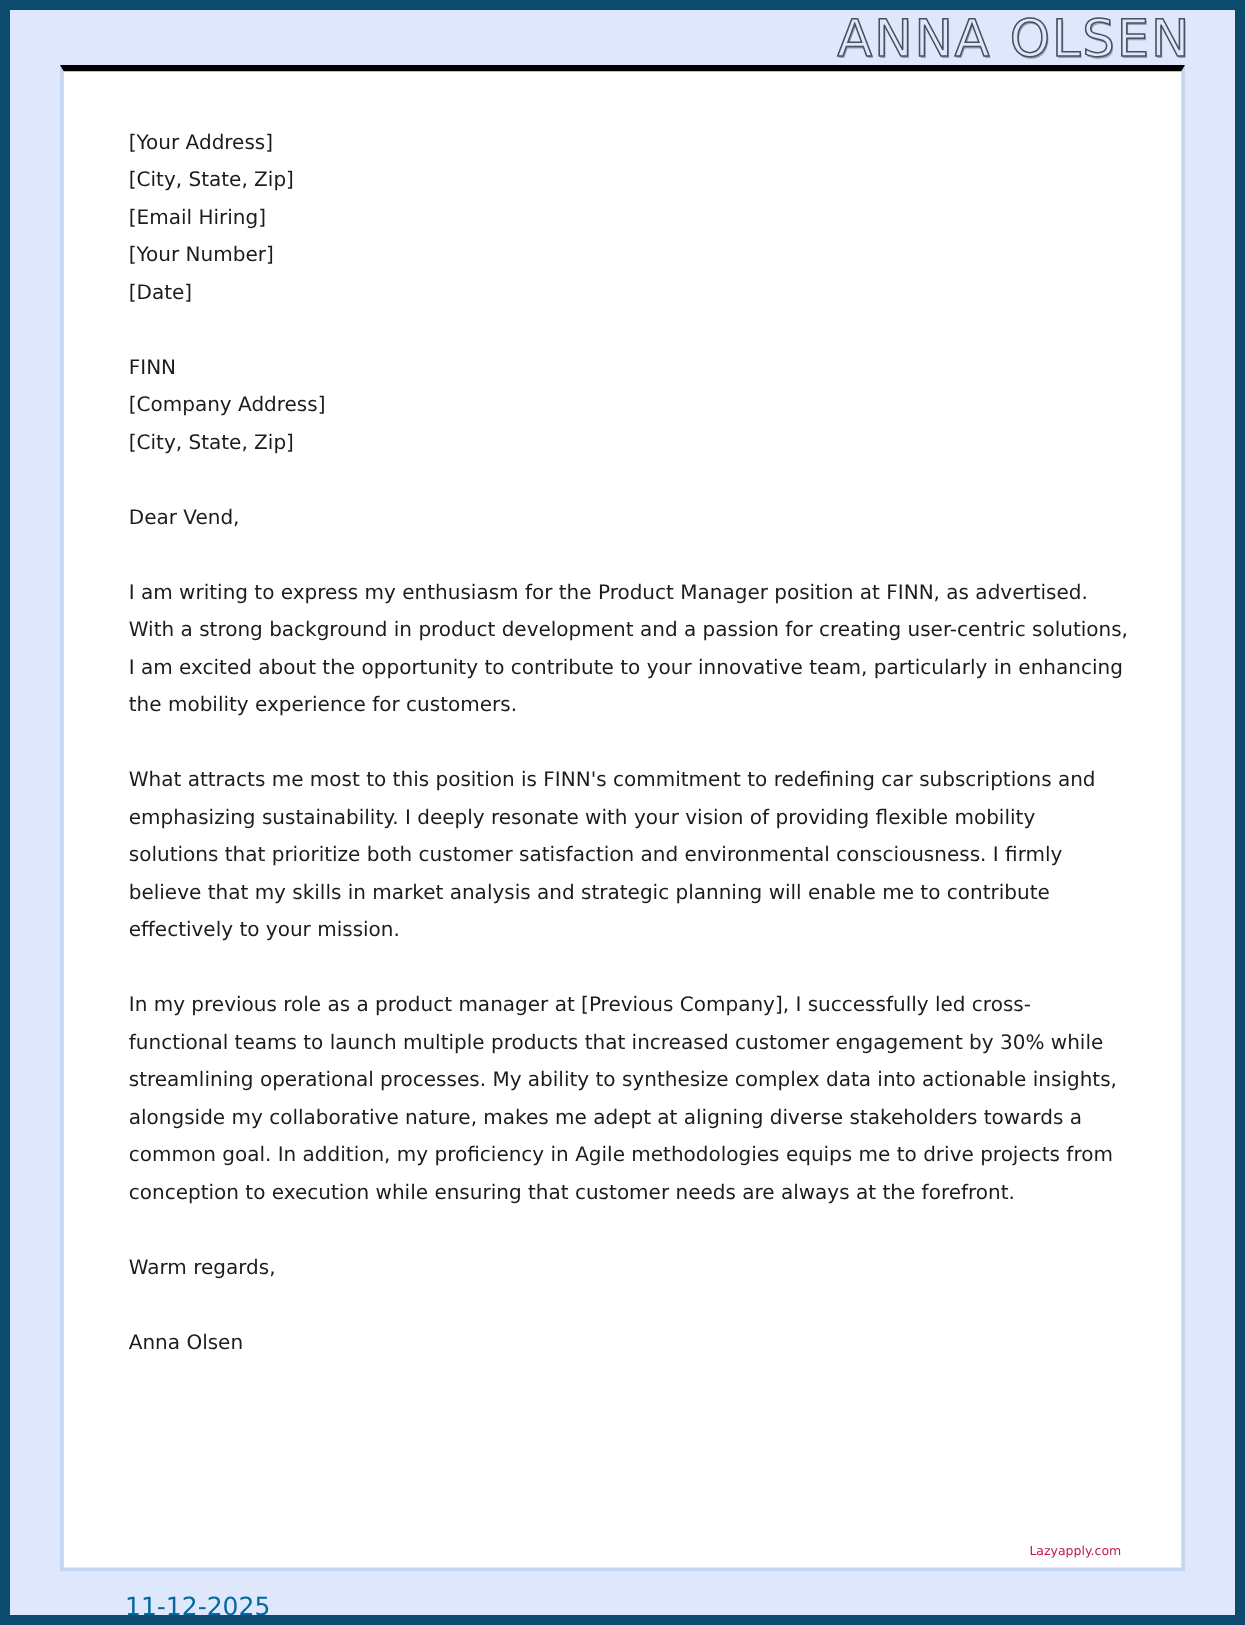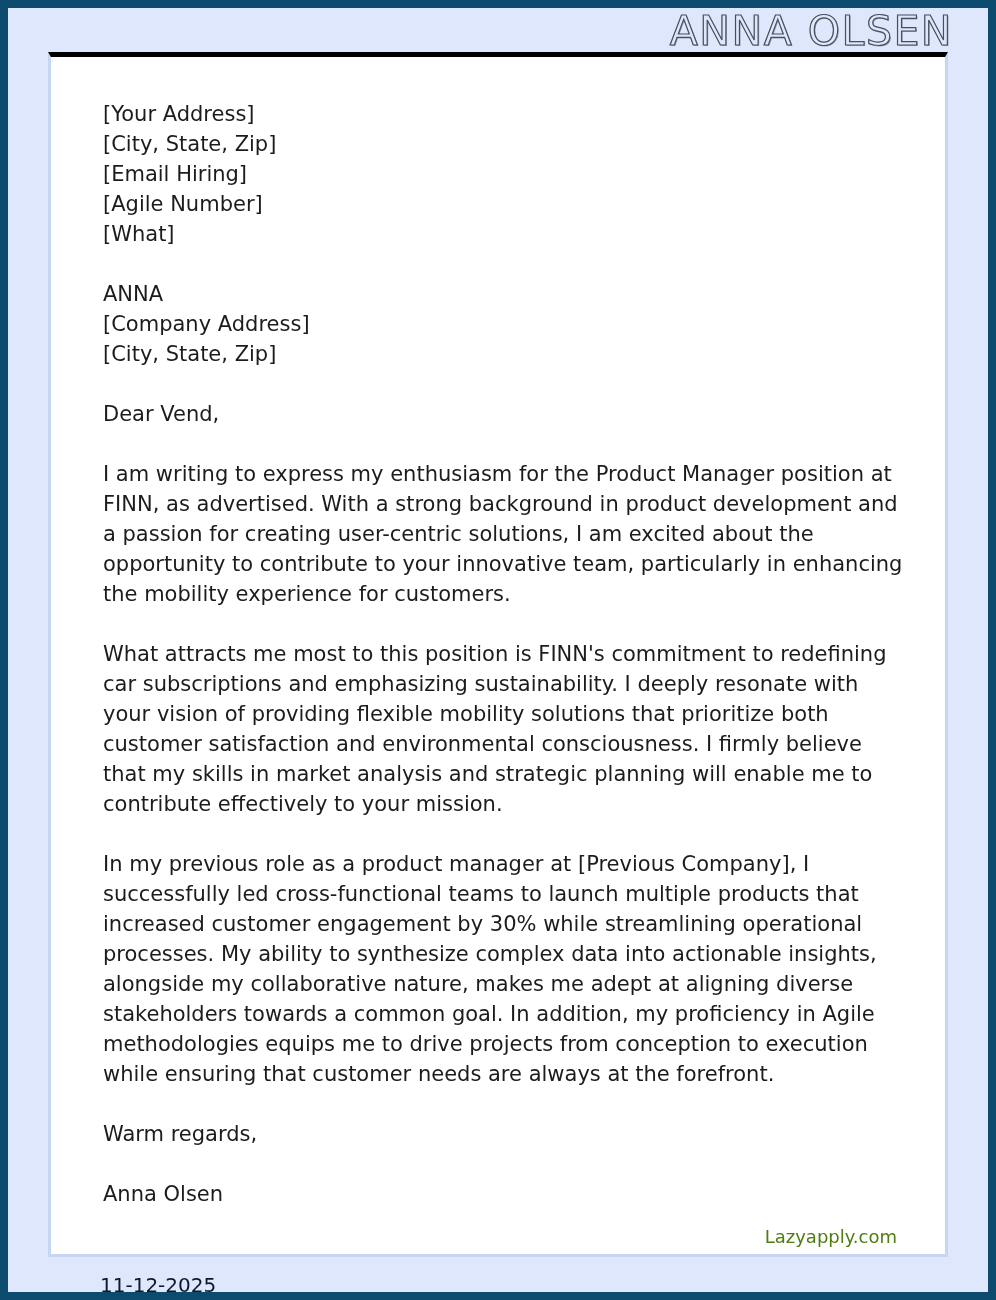--- a/index.html
+++ b/index.html
@@ -70,21 +70,21 @@
     border-bottom: 3px solid #c5d5f2;
     box-sizing: border-box;
     overflow: hidden;
   }
 
   .letter-body {
     position: absolute;
     left: 52px;
     top: 42px;
     width: 800px;
-    font-size: 21px;
+    font-size: 16px;
     line-height: 30px;
     color: #1c1c1c;
     font-family: "DejaVu Sans", sans-serif;
   }
 
   .block {
     margin: 0 0 30px 0;
   }
   .line {
     white-space: pre;
@@ -99,34 +99,34 @@
 
   .signature-name {
     margin: 0;
   }
 
   
   .sheet-watermark {
     position: absolute;
     right: 48px;
     bottom: 7px;
-    font-size: 18px;
-    color: #4d7c0f;
+    font-size: 10px;
+    color: #be185d;
     font-family: "DejaVu Sans", sans-serif;
     white-space: nowrap;
   }
 
   
   .page-date {
     position: absolute;
     left: 92px;
     top: 1265px;
     font-size: 20px;
     line-height: 24px;
-    color: #0f172a;
+    color: #0369a1;
     font-family: "DejaVu Sans", sans-serif;
     white-space: nowrap;
   }
 </style>
 </head>
 <body>
 
 <div class="page-frame">
 
   <div class="header-band">
@@ -134,26 +134,26 @@
   </div>
 
   <div class="letter-sheet">
 
     <div class="letter-body">
 
       <div class="block">
         <div class="line">[Your Address]</div>
         <div class="line">[City, State, Zip]</div>
         <div class="line">[Email Hiring]</div>
-        <div class="line">[Agile Number]</div>
-        <div class="line">[What]</div>
+        <div class="line">[Your Number]</div>
+        <div class="line">[Date]</div>
       </div>
 
       <div class="block">
-        <div class="line">ANNA</div>
+        <div class="line">FINN</div>
         <div class="line">[Company Address]</div>
         <div class="line">[City, State, Zip]</div>
       </div>
 
       <div class="block">
         <div class="line">Dear Vend,</div>
       </div>
 
       <p class="para">I am writing to express my enthusiasm for the Product Manager position at FINN, as advertised. With a strong background in product development and a passion for creating user-centric solutions, I am excited about the opportunity to contribute to your innovative team, particularly in enhancing the mobility experience for customers.</p>
       <p class="para">What attracts me most to this position is FINN's commitment to redefining car subscriptions and emphasizing sustainability. I deeply resonate with your vision of providing flexible mobility solutions that prioritize both customer satisfaction and environmental consciousness. I firmly believe that my skills in market analysis and strategic planning will enable me to contribute effectively to your mission.</p>

